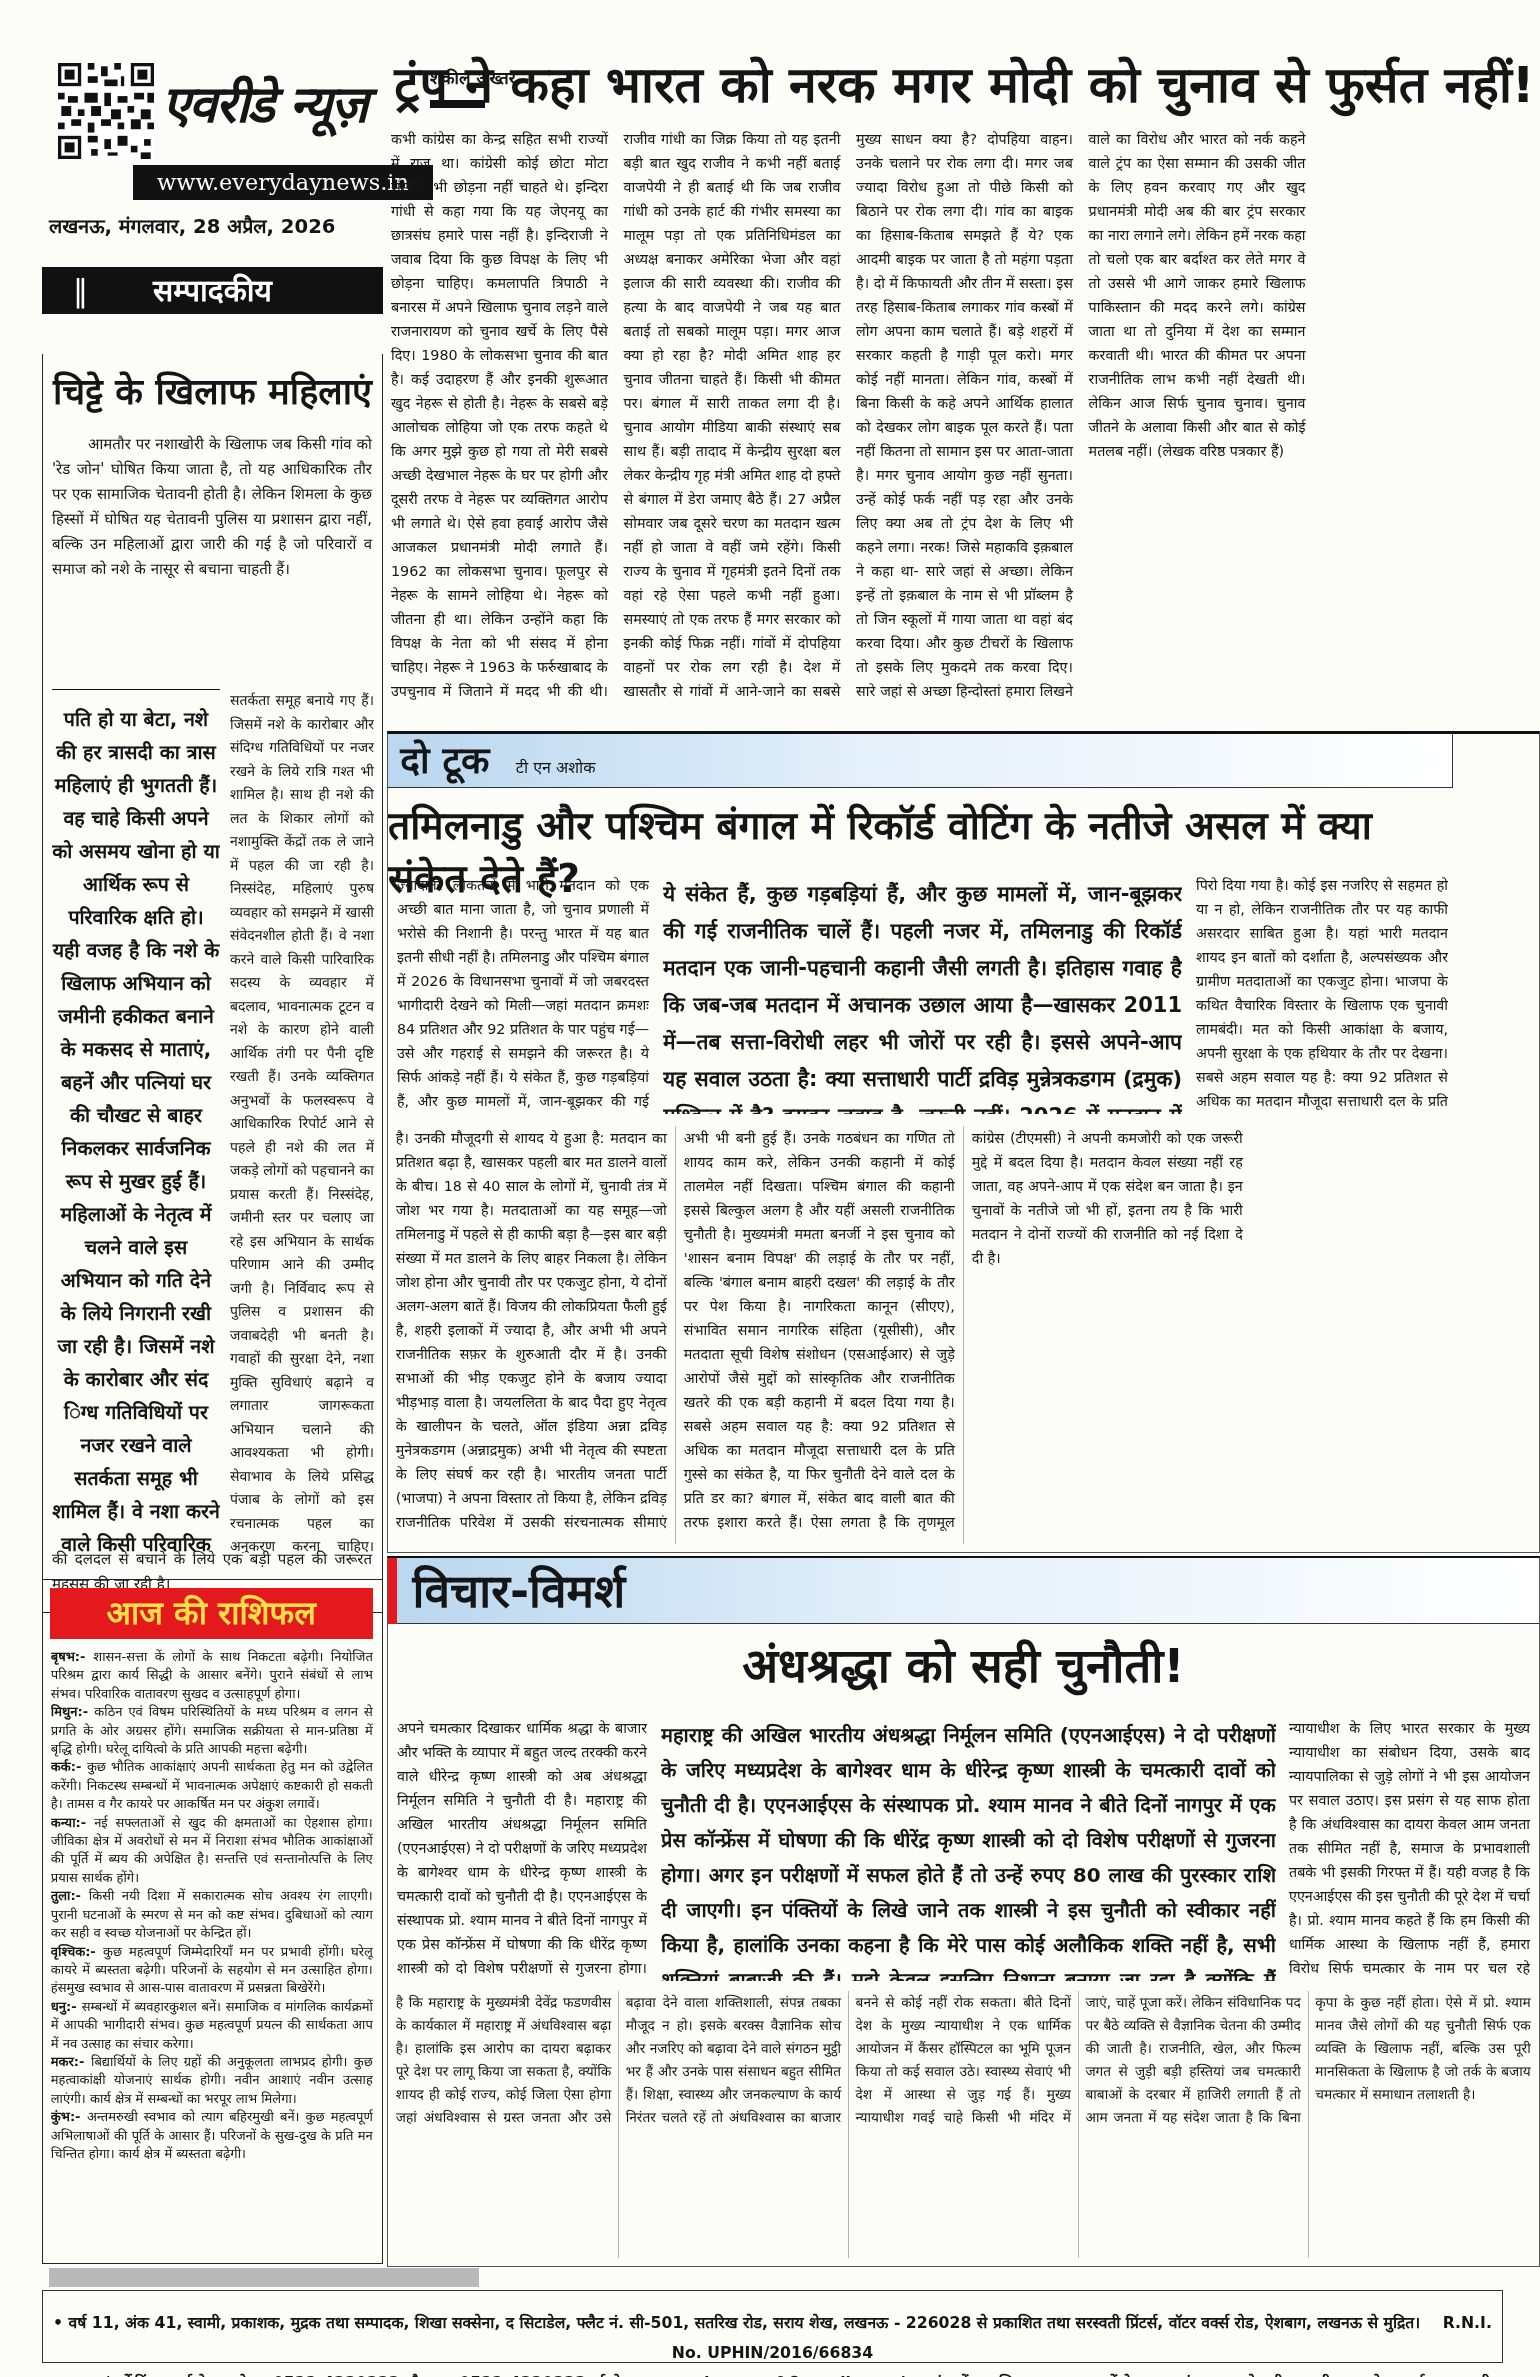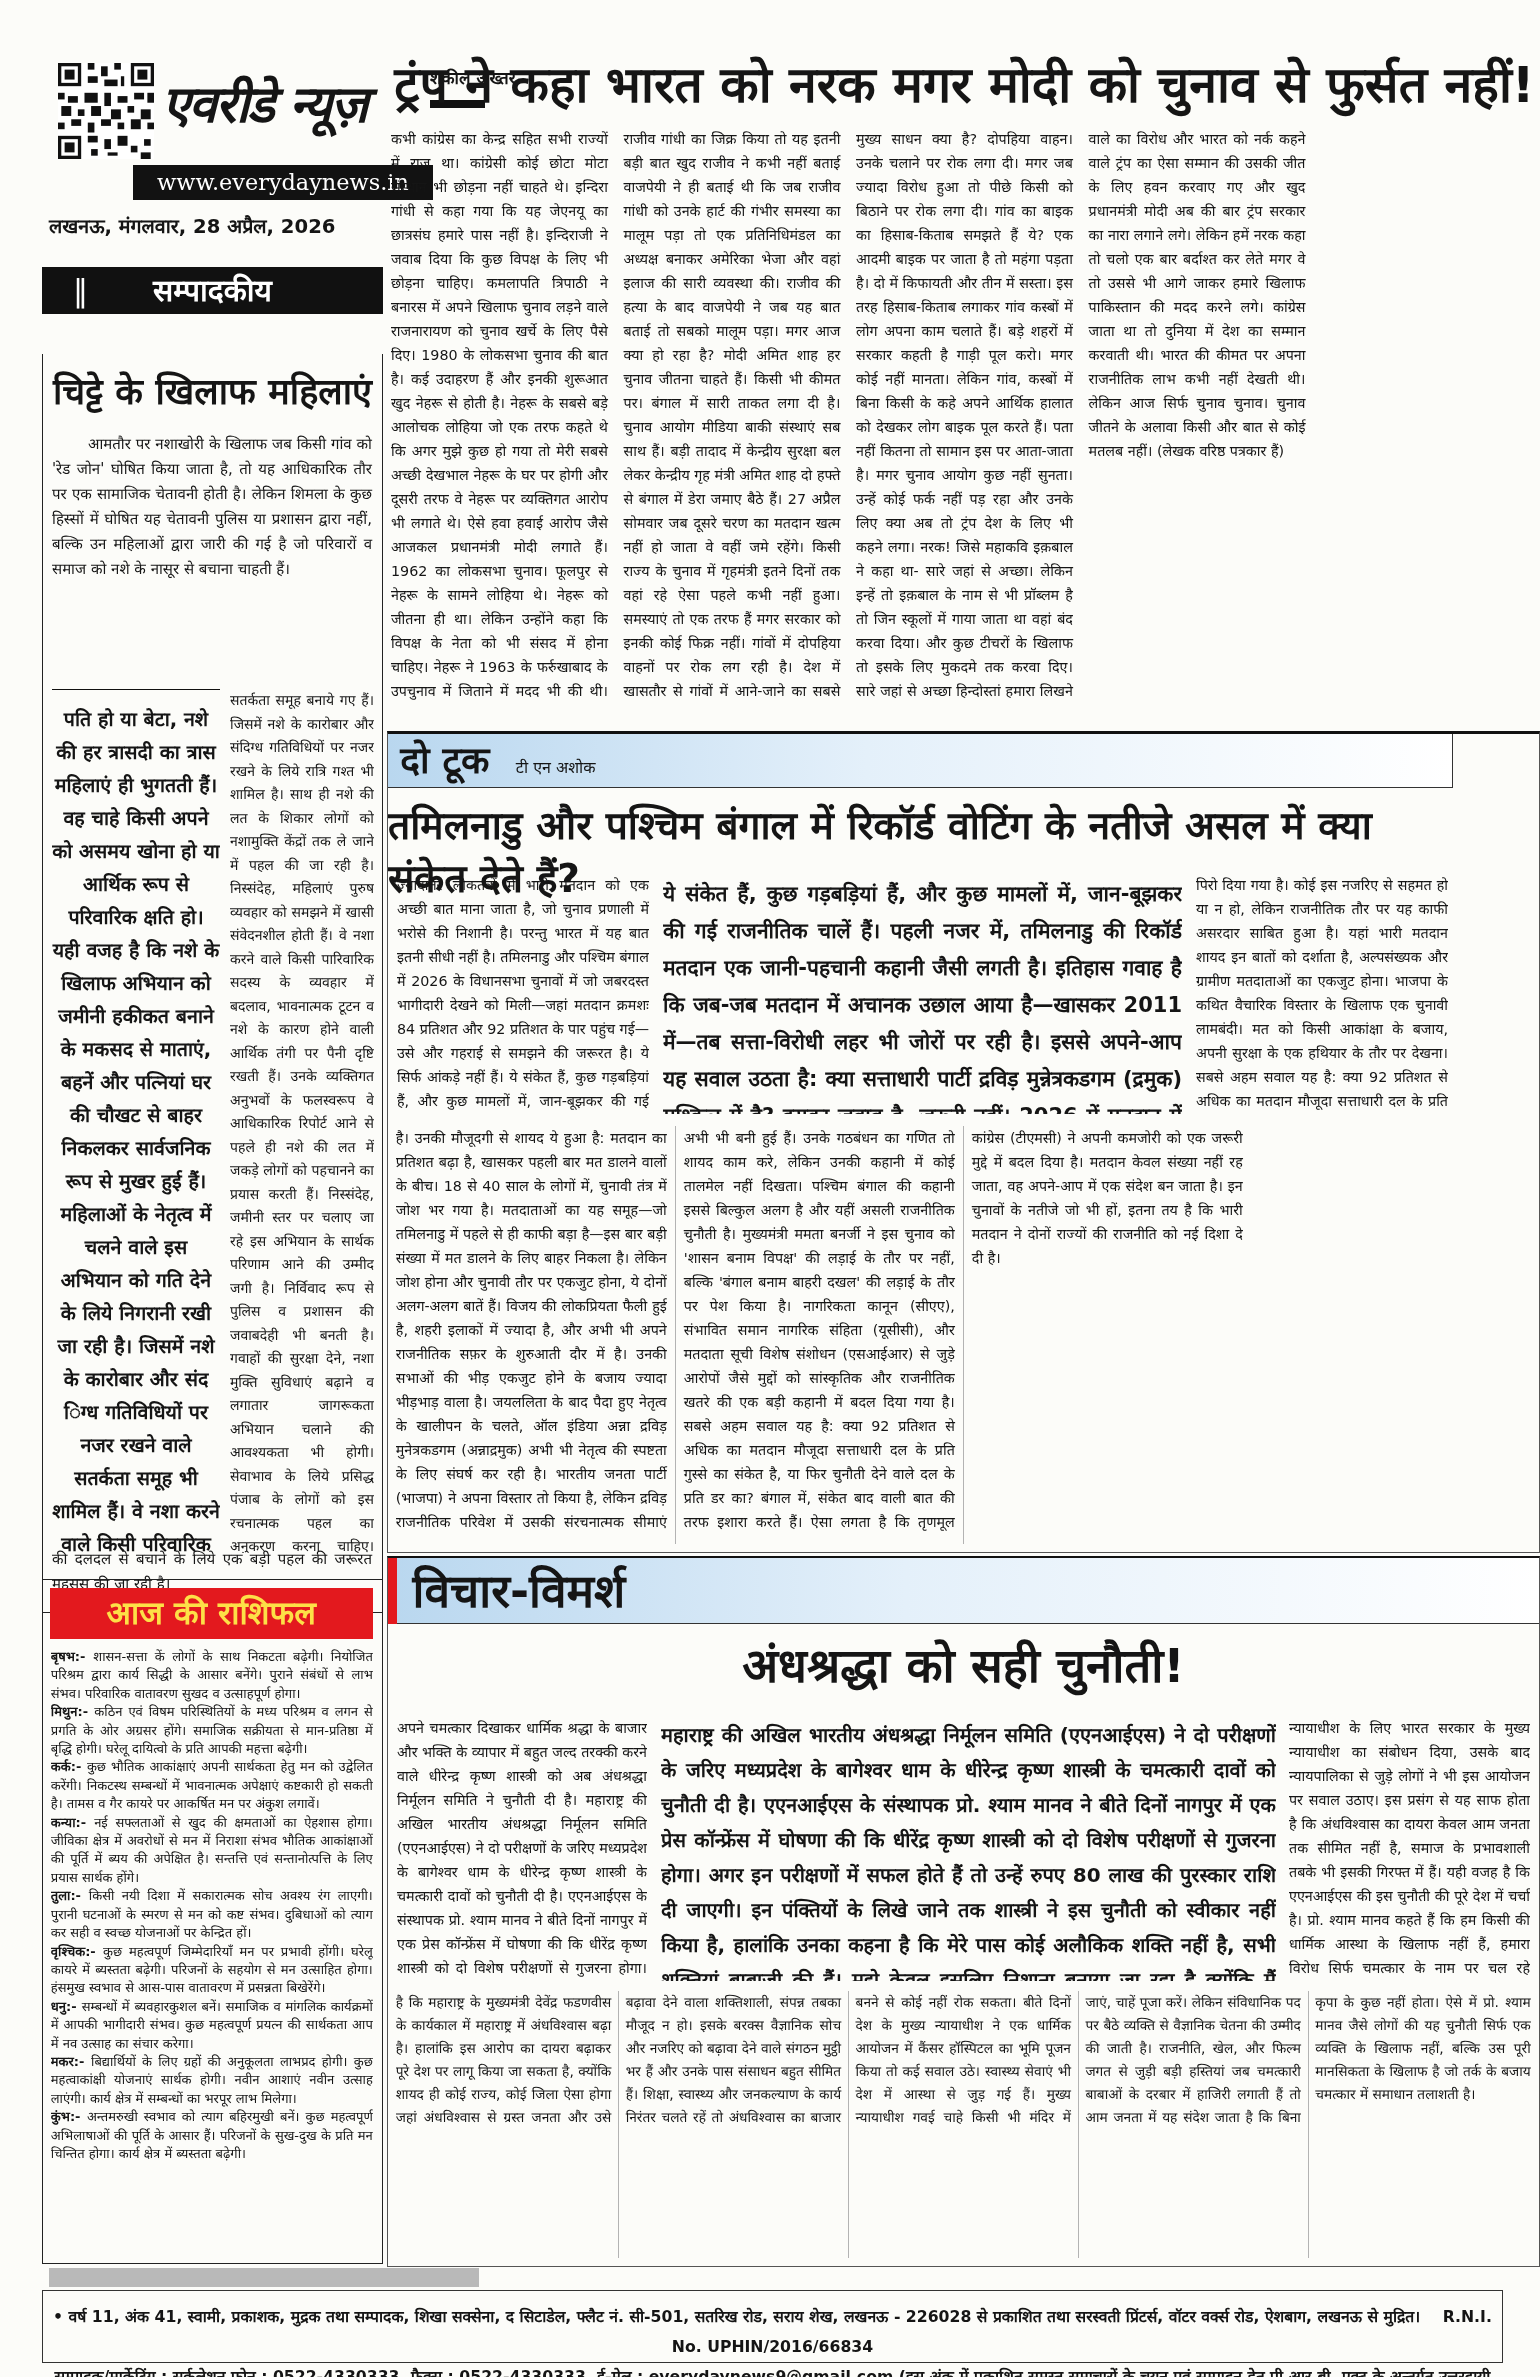--- a/index.html
+++ b/index.html
@@ -62,21 +62,21 @@
   .vichar-headline{position:absolute;left:0;top:74px;width:100%;text-align:center;font-size:47px;font-weight:bold;}
   .vc-left{position:absolute;left:9px;top:158px;width:250px;height:264px;overflow:hidden;}
   .vc-stand{position:absolute;left:273px;top:160px;width:615px;height:263px;font-size:20px;line-height:35px;
             font-weight:bold;text-align:justify;overflow:hidden;}
   .vc-right{position:absolute;left:901px;top:158px;width:241px;height:264px;overflow:hidden;}
   .vc-body{position:absolute;left:7.8px;top:433px;width:1135px;height:267px;column-count:5;column-gap:14.5px;
            column-rule:0.6px solid #b3b3b3;column-fill:balance;overflow:hidden;font-size:13.7px;line-height:23px;}
   
   .grey-bar{left:49px;top:2268px;width:430px;height:19px;background:#b9b9b9;}
   .footer-box{left:42px;top:2290px;width:1461px;height:73px;border:1.7px solid #333;box-sizing:border-box;
-              text-align:center;font-size:15.7px;font-weight:bold;line-height:30px;padding-top:11px;}
+              text-align:center;font-size:15.7px;font-weight:bold;line-height:30px;padding-top:17px;}
   .footer-rni{font-family:"DejaVu Sans",sans-serif;font-weight:bold;padding-left:17px;}
 </style>
 </head>
 <body>
 
 <div class="page">
 
   <div class="abs qr-box">
     <svg viewBox="0 0 29 29" width="96" height="96">
       <rect x="0" y="0" width="29" height="29" fill="#fff"></rect>

